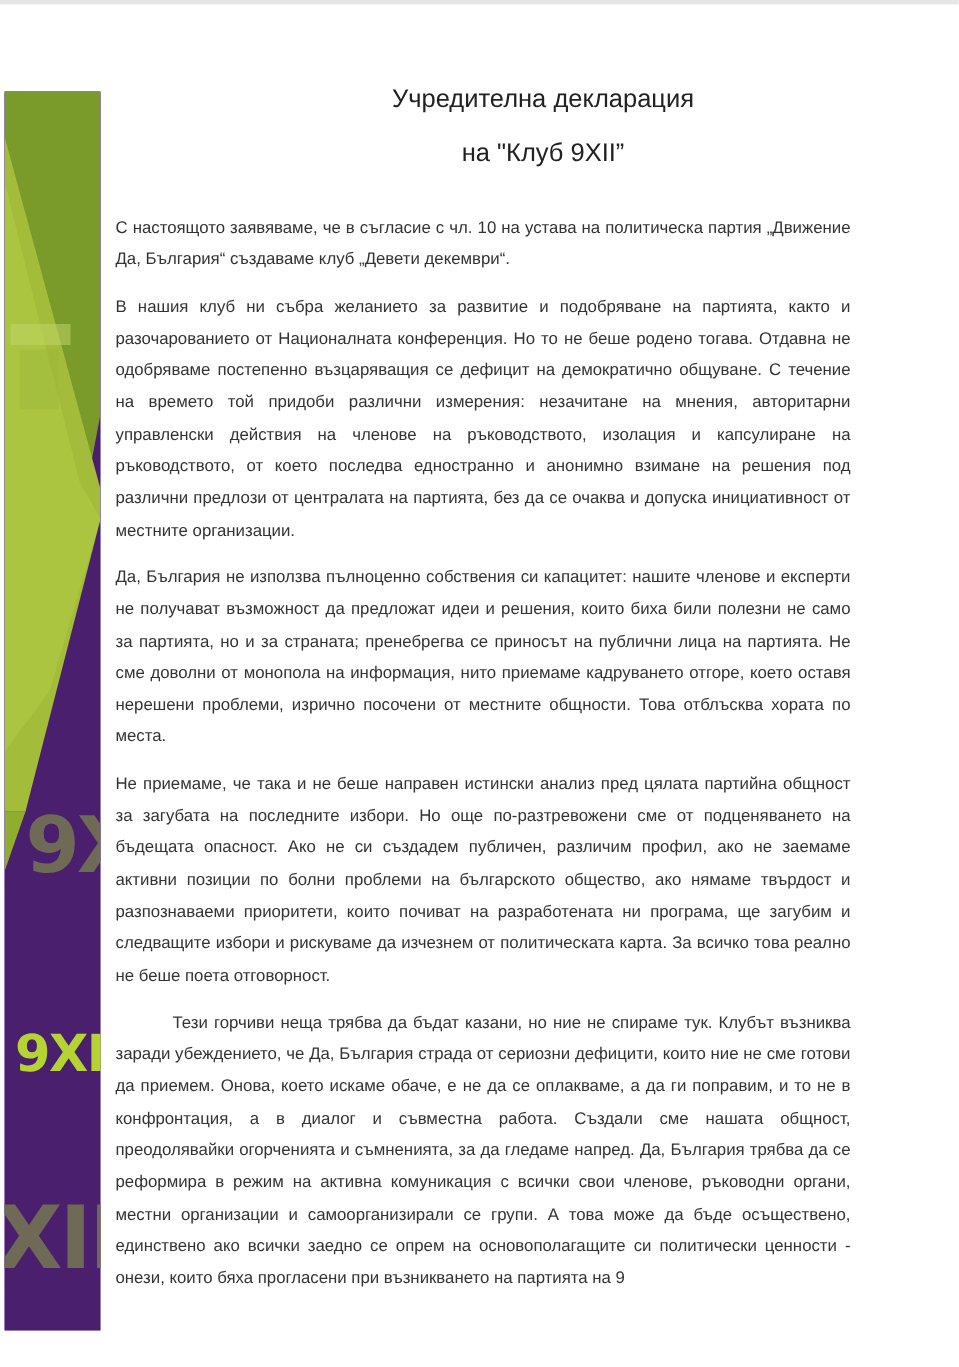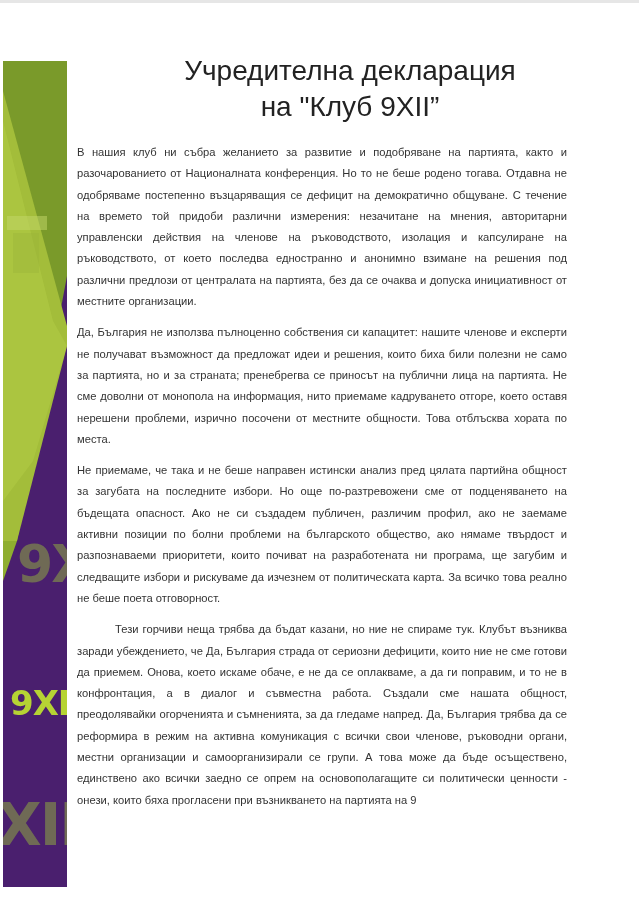--- a/index.html
+++ b/index.html
@@ -22,23 +22,23 @@
   .sidebar svg { position: absolute; left: 0; top: 0; }
   .side-text {
     position: absolute; font-family: "DejaVu Sans", sans-serif; font-weight: bold;
     line-height: 1; white-space: nowrap;
   }
   .ghost-9x { left: 14px; top: 477px; font-size: 52px; color: #6f6a55; letter-spacing: -2px; }
   .logo-9xii { left: 7px; top: 625px; font-size: 34px; color: #b6d334; letter-spacing: -1px; }
   .ghost-xii { left: -6px; top: 735px; font-size: 58px; color: #6f6a55; letter-spacing: -2px; }
 
   .title {
-    position: absolute; left: 80px; width: 540px; text-align: center;
+    position: absolute; left: 92px; width: 540px; text-align: center;
     font-family: "Liberation Sans", sans-serif;
-    font-size: 28px; color: #222; line-height: 1;
+    font-size: 17px; color: #222; line-height: 1;
   }
   .title-1 { top: 57px; }
   .title-2 { top: 93px; }
 
   .body-text {
     position: absolute; left: 77px; width: 490px;
     font-size: 11.2px; line-height: 21.3px; color: #333;
     text-align: justify;
   }
   .body-text p { margin: 0 0 10px 0; }
@@ -66,17 +66,18 @@
   </svg>
   <div class="side-text ghost-9x">9X</div>
   <div class="side-text logo-9xii">9XII</div>
   <div class="side-text ghost-xii">XII</div>
 </div>
 
 <div class="title title-1">Учредителна декларация</div>
 <div class="title title-2">на "Клуб 9XII”</div>
 
 <div class="body-text p1">
+  <p>С настоящото заявяваме, че в съгласие с чл. 10 на устава на политическа партия „Движение Да, България“ създаваме клуб „Девети декември“.</p>
   <p>В нашия клуб ни събра желанието за развитие и подобряване на партията, както и разочарованието от Националната конференция.  Но то не беше родено тогава. Отдавна не одобряваме постепенно възцаряващия се дефицит на демократично общуване. С течение на времето той придоби различни измерения: незачитане на мнения, авторитарни управленски действия на членове на ръководството, изолация и капсулиране на ръководството, от което последва едностранно и анонимно взимане на решения под различни предлози от централата на партията, без да се очаква и допуска инициативност от местните организации.</p>
   <p>Да, България не използва пълноценно собствения си капацитет: нашите членове и експерти не получават възможност да предложат идеи и решения, които биха били полезни не само за партията, но и за страната; пренебрегва се приносът на публични лица на партията. Не сме доволни от монопола на информация, нито приемаме кадруването отгоре, което оставя нерешени проблеми, изрично посочени от местните общности. Това отблъсква хората по места.</p>
   <p>Не приемаме, че така и не беше направен истински анализ пред цялата партийна общност за загубата на последните избори. Но още по-разтревожени сме от подценяването на бъдещата опасност. Ако не си създадем публичен, различим профил, ако не заемаме активни позиции по болни проблеми на българското общество, ако нямаме твърдост и разпознаваеми приоритети, които почиват на разработената ни програма, ще загубим и следващите избори и рискуваме да изчезнем от политическата карта. За всичко това реално не беше поета отговорност.</p>
   <p class="indent">Тези горчиви неща трябва да бъдат казани, но ние не спираме тук. Клубът възниква заради убеждението, че Да, България страда от сериозни дефицити, които ние не сме готови да  приемем. Онова, което искаме обаче, е не да се оплакваме, а да ги поправим, и то не в конфронтация, а в диалог и съвместна работа.  Създали сме нашата общност, преодолявайки огорченията и съмненията, за да гледаме напред.  Да, България трябва да се реформира в режим на активна комуникация с всички свои членове, ръководни органи, местни организации и самоорганизирали се групи. А това може да бъде осъществено, единствено ако всички заедно се опрем на основополагащите си политически ценности - онези, които бяха прогласени при възникването на партията на 9</p>
 </div>
 
 </body></html>

